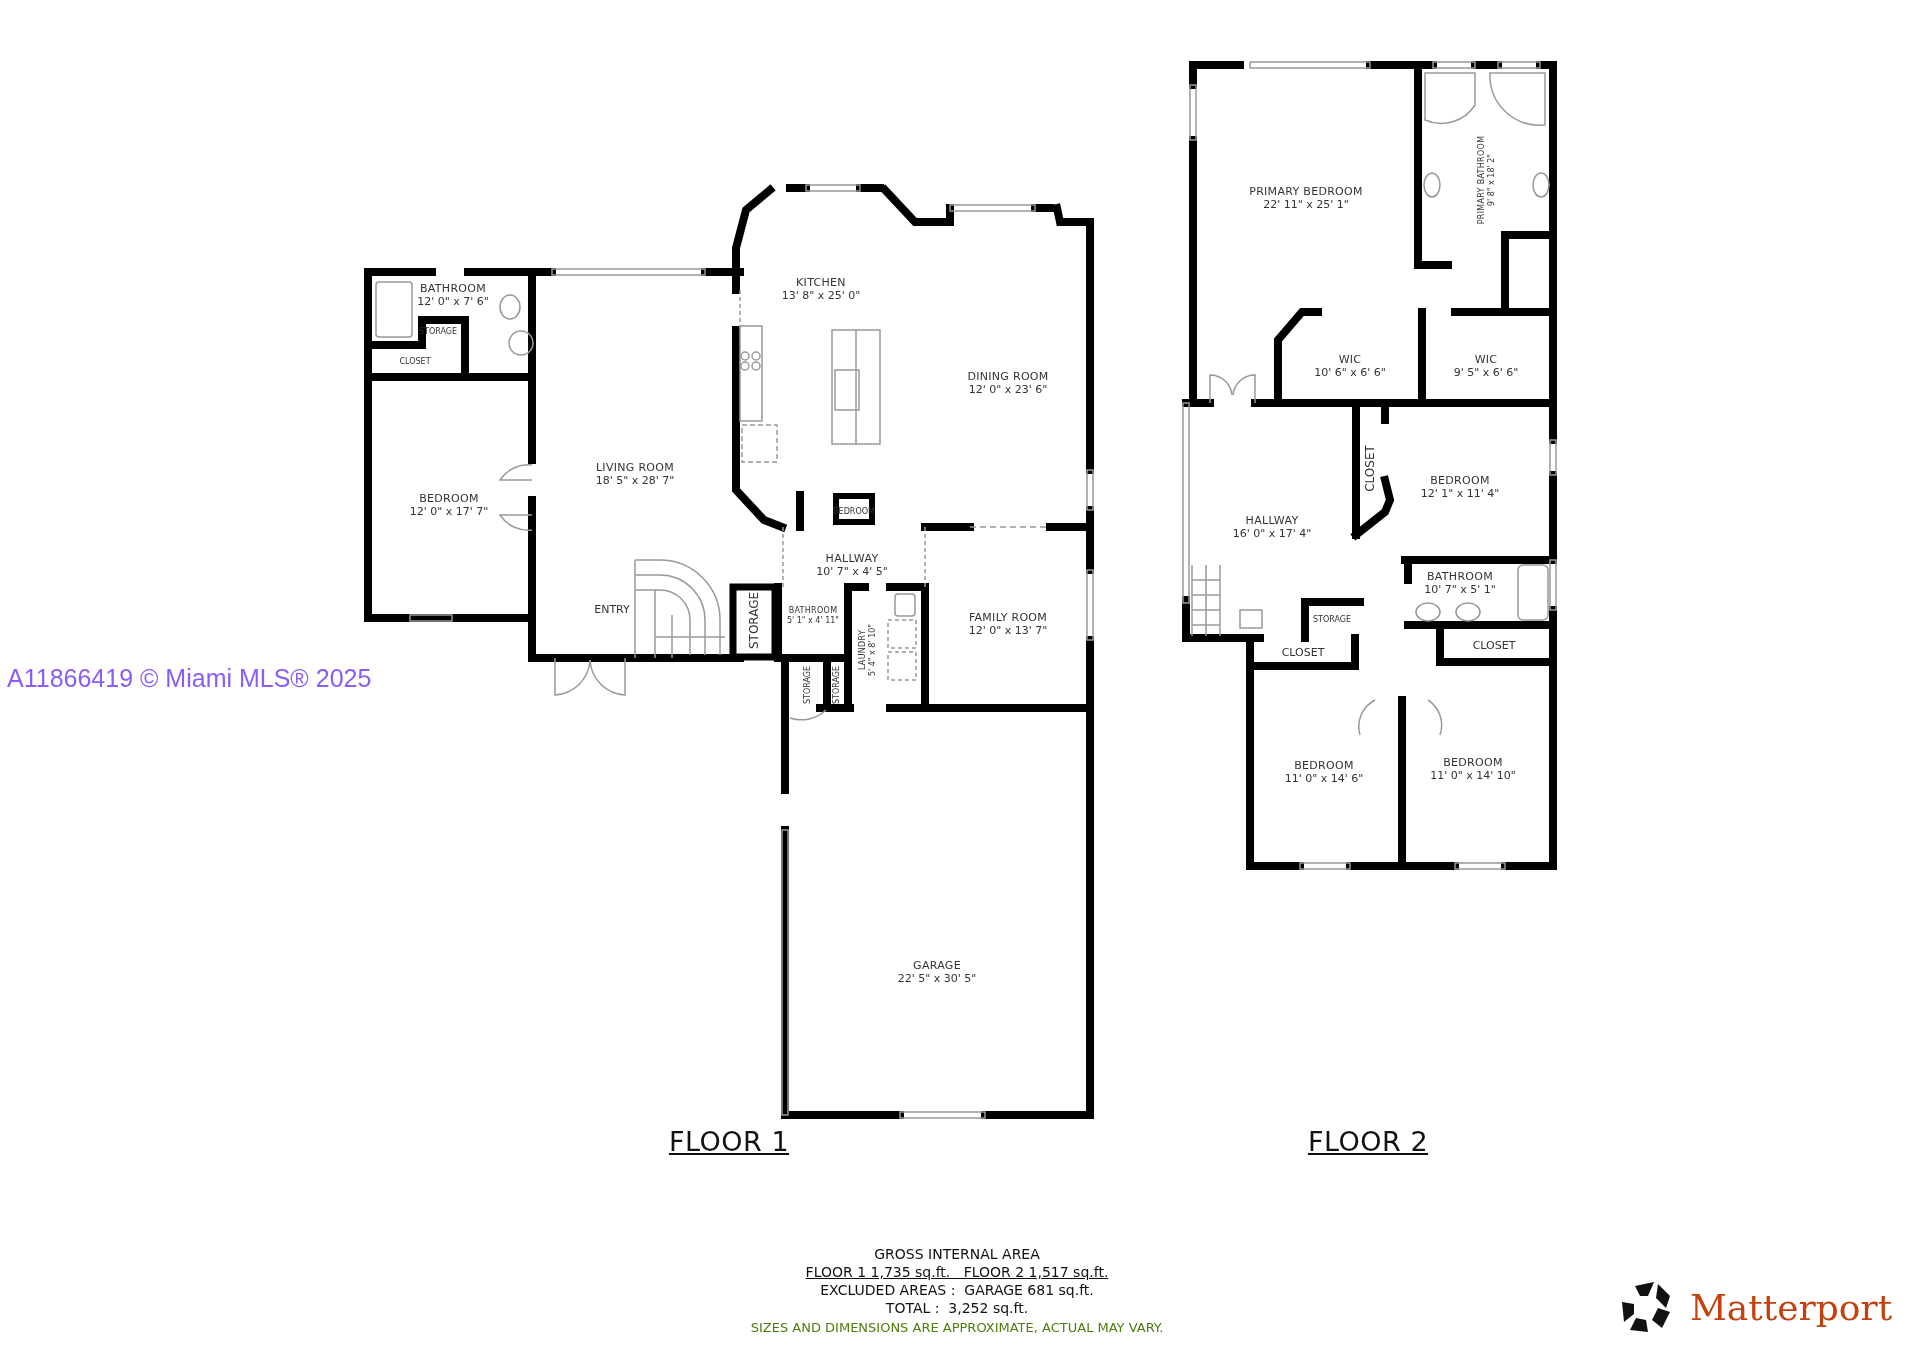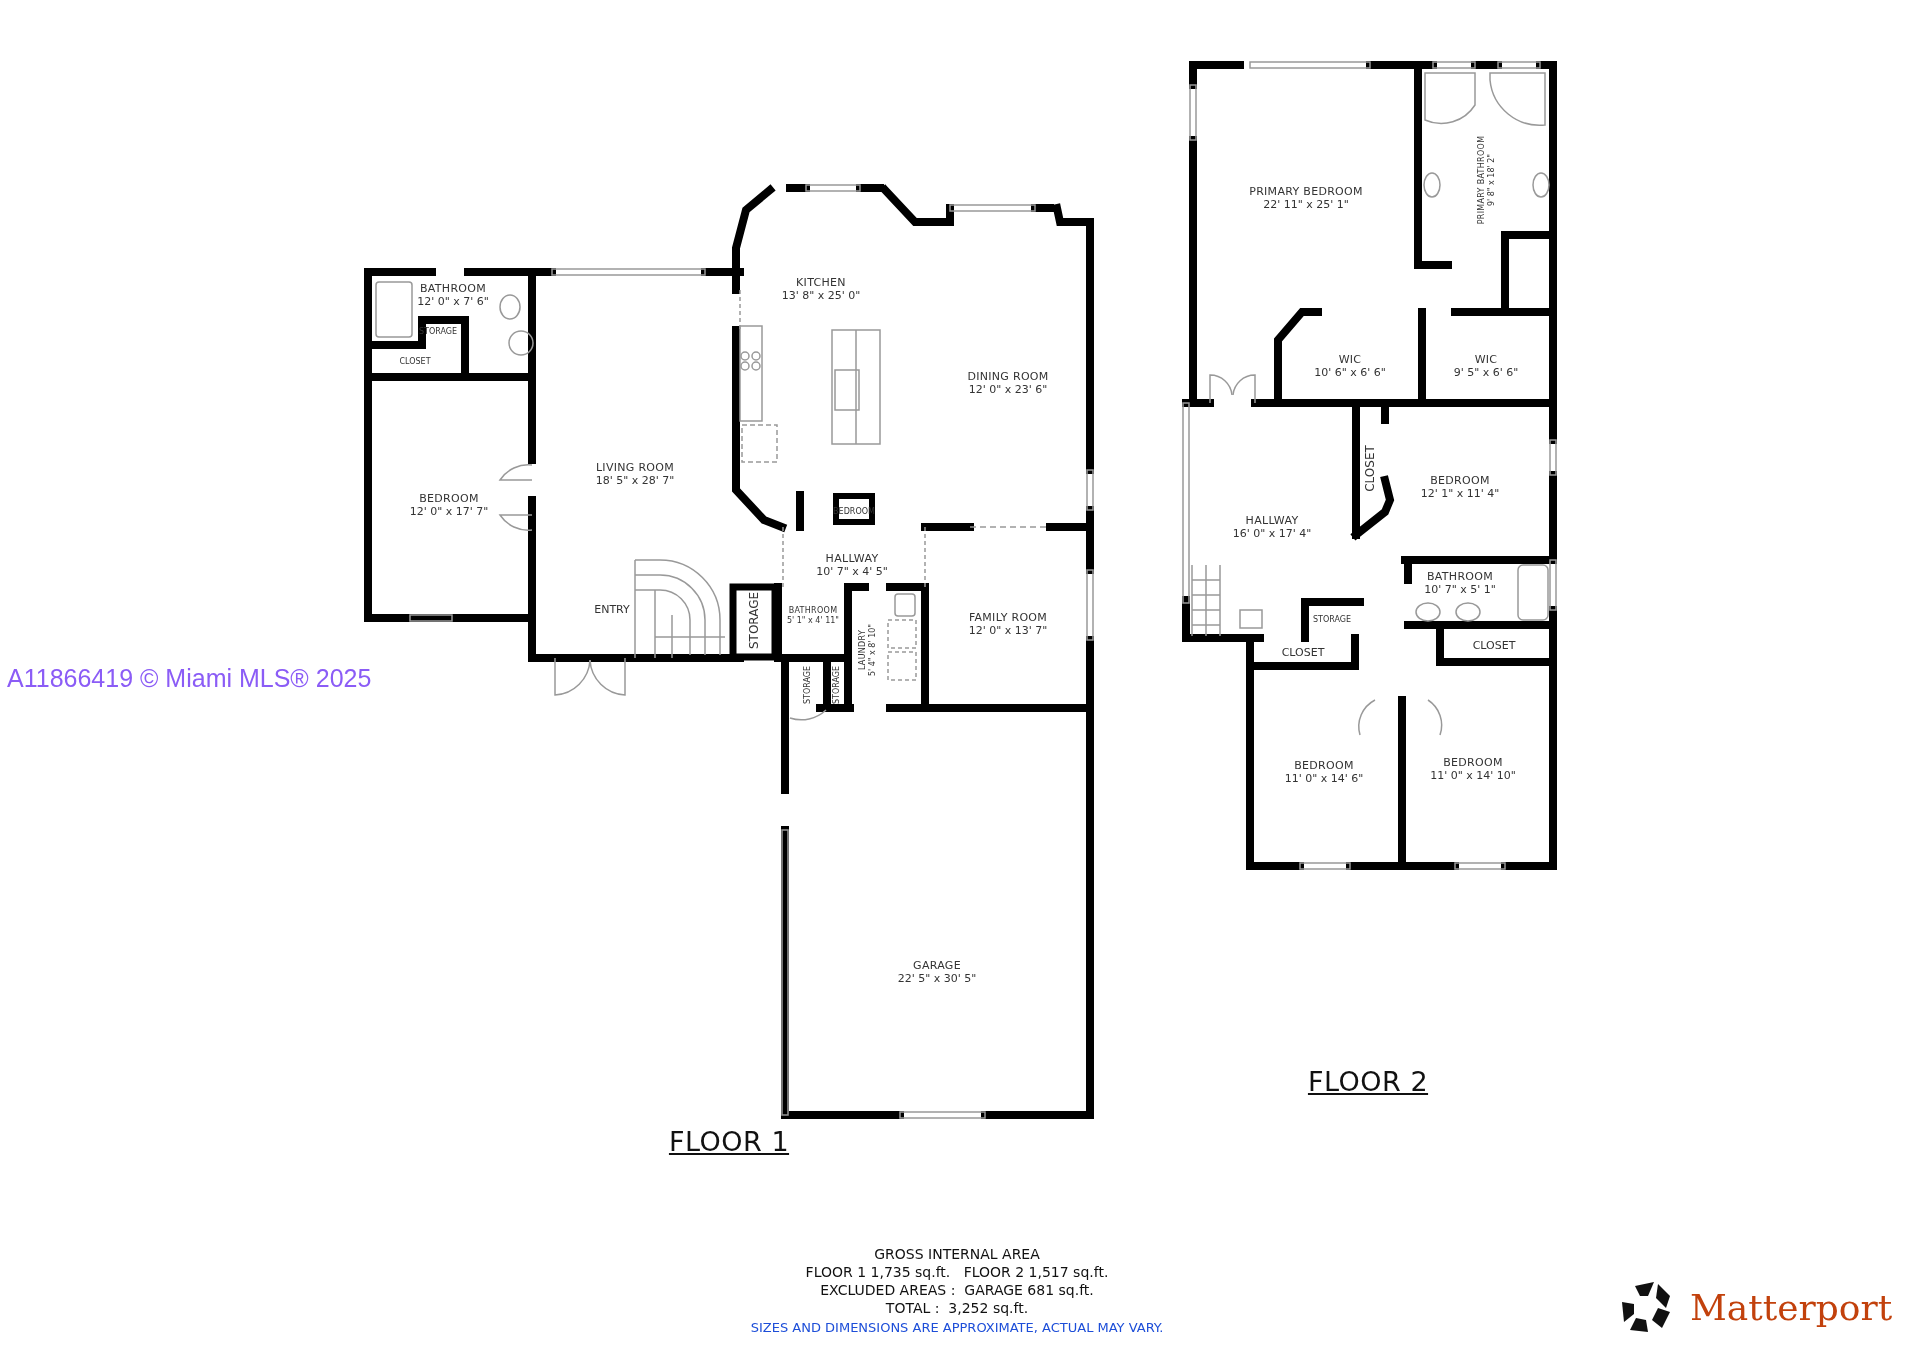--- a/index.html
+++ b/index.html
@@ -7,21 +7,21 @@
   svg#plan { position:absolute; left:0; top:0; }
   .rlabel { position:absolute; text-align:center; font-size:11px; line-height:13px; color:#333; white-space:nowrap; transform:translateX(-50%); }
   .rlabel .nm { display:block; font-weight:normal; letter-spacing:0.3px; }
   .rlabel .dm { display:block; }
   .small { font-size:8px; line-height:10px; }
   .vert { transform:translateX(-50%) rotate(-90deg); }
   .vert90 { transform:translateX(-50%) rotate(-90deg); font-size:12px; }
   .floor-label { position:absolute; font-size:27px; color:#111; letter-spacing:0.5px; transform:translateX(-50%); white-space:nowrap;text-decoration:underline; }
   .watermark { position:absolute; left:7px; top:664px; font-family:"Liberation Sans", sans-serif; font-size:25px; color:#8b5cf6; white-space:nowrap; }
   .summary { position:absolute; left:957px; top:1245px; transform:translateX(-50%); text-align:center; font-size:14px; line-height:18px; color:#111; white-space:nowrap; }
-  .summary .disc { color:#1d4ed8; font-size:13px; margin-top:2px; }
+  .summary .disc { color:#4d7c0f; font-size:13px; margin-top:2px; }
   .brand { position:absolute; left:1618px; top:1278px; display:flex; align-items:center; gap:14px; }
   .brand .name { font-family:"DejaVu Serif", serif; font-size:36px; color:#c2410c; }
 </style>
 </head>
 <body>
 
 <svg id="plan" width="1920" height="1356" viewBox="0 0 1920 1356">
   <g fill="none" stroke="#000" stroke-width="8" stroke-linecap="square">
 
     <polyline points="368,272 368,618 532,618 532,658 740,658"></polyline>
@@ -277,26 +277,26 @@
   <div class="rlabel" style="left:1303px;top:646px;">CLOSET</div>
   <div class="rlabel" style="left:1494px;top:639px;">CLOSET</div>
   <div class="rlabel" style="left:1324px;top:759px;">
     <span class="nm">BEDROOM</span>
     <span class="dm">11' 0" x 14' 6"</span>
   </div>
   <div class="rlabel" style="left:1473px;top:756px;">
     <span class="nm">BEDROOM</span>
     <span class="dm">11' 0" x 14' 10"</span>
   </div>
-  <div class="floor-label" style="left:1368px;top:1066px;">FLOOR 2</div>
+  <div class="floor-label" style="left:1368px;top:1126px;">FLOOR 2</div>
 </div>
 
 <div class="summary">
   <div>GROSS INTERNAL AREA</div>
-  <div style="white-space:pre;">FLOOR 1 1,735 sq.ft.   FLOOR 2 1,517 sq.ft.</div>
+  <div style="white-space:pre;text-decoration:underline;">FLOOR 1 1,735 sq.ft.   FLOOR 2 1,517 sq.ft.</div>
   <div style="white-space:pre;">EXCLUDED AREAS :  GARAGE 681 sq.ft.</div>
   <div style="white-space:pre;">TOTAL :  3,252 sq.ft.</div>
   <div class="disc">SIZES AND DIMENSIONS ARE APPROXIMATE, ACTUAL MAY VARY.</div>
 </div>
 
 <div class="brand">
   <svg width="58" height="58" viewBox="0 0 58 58">
     <polygon points="17,8 36,4 30,18 22,18" fill="#111"></polygon>
     <polygon points="40,6 52,18 48,30 38,20" fill="#111"></polygon>
     <polygon points="52,34 44,50 34,42 40,30" fill="#111"></polygon>

